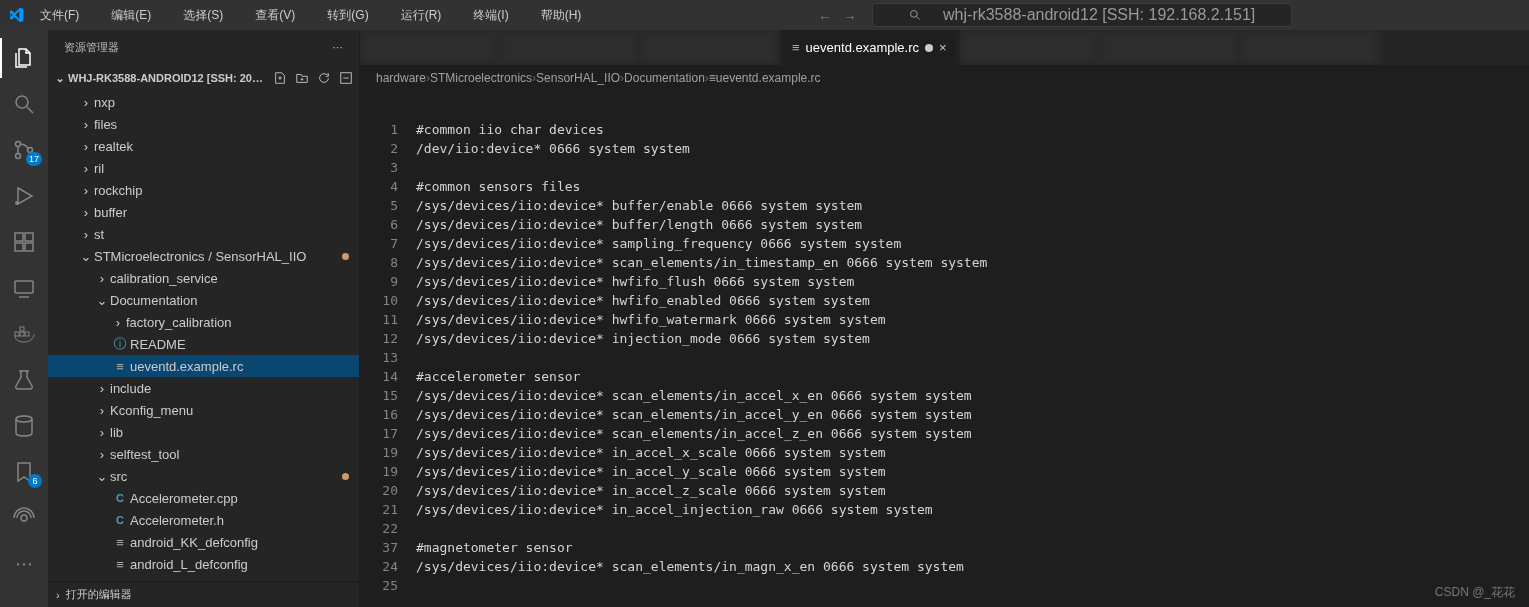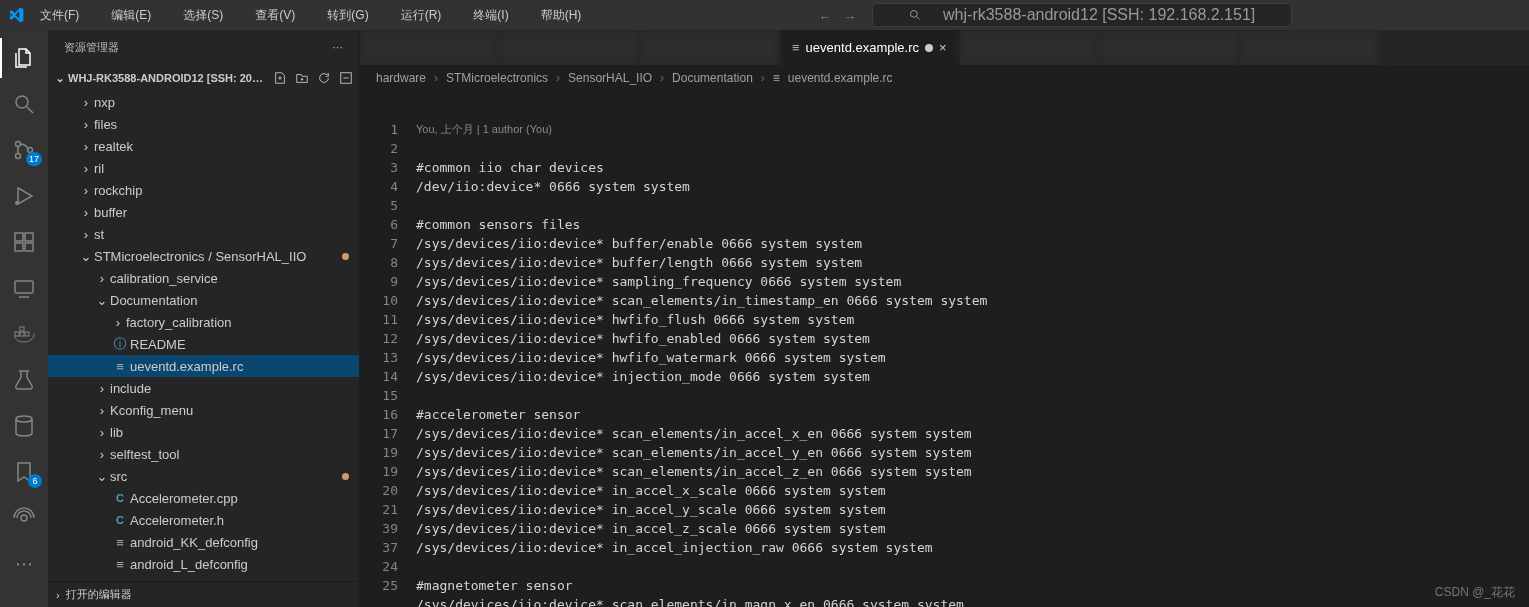--- a/index.html
+++ b/index.html
@@ -99,21 +99,21 @@
 .tab{
   display:flex; align-items:center; gap:6px; padding:0 12px;
   background:#2d2d2d; color:#969696; font-size:13px;
   border-right:1px solid #1e1e1e; min-width:140px;
 }
 .tab.active{background:#1e1e1e; color:#fff;}
 .tab .dirty{width:8px;height:8px;border-radius:50%;background:#ccc;}
 .tab.blurred{filter:blur(4px);background:#2d2d2d;}
 .tab .close{color:#ccc;}
 .breadcrumbs{
-  height:26px; display:flex; align-items:center; gap:8px; padding:0 16px;
+  height:26px; display:flex; align-items:center; padding:0 16px;
   background:#1e1e1e; color:#a0a0a0; font-size:12px;
 }
 .breadcrumbs .sep{color:#666;}
 .editor-body{flex:1; display:flex; overflow:hidden; padding-top:10px;}
 .gutter{
   width:56px; text-align:right; padding-right:18px; color:#858585;
   font-family:Consolas,monospace; font-size:13px; line-height:19px;
   user-select:none;
 }
 .code{
@@ -416,26 +416,25 @@
           <div>12</div>
           <div>13</div>
           <div>14</div>
           <div>15</div>
           <div>16</div>
           <div>17</div>
           <div>19</div>
           <div>19</div>
           <div>20</div>
           <div>21</div>
-          <div>39</div>
+          <div>22</div>
           <div>37</div>
           <div>24</div>
           <div>25</div>
       </div>
       <div class="code">
-<div class="codelens">You, 上个月 | 1 author (You)</div>
 <div>#common iio char devices</div><div>/dev/iio:device* 0666 system system</div><div>&nbsp;</div><div>#common sensors files</div><div>/sys/devices/iio:device* buffer/enable 0666 system system</div><div>/sys/devices/iio:device* buffer/length 0666 system system</div><div>/sys/devices/iio:device* sampling_frequency 0666 system system</div><div>/sys/devices/iio:device* scan_elements/in_timestamp_en 0666 system system</div><div>/sys/devices/iio:device* hwfifo_flush 0666 system system</div><div>/sys/devices/iio:device* hwfifo_enabled 0666 system system</div><div>/sys/devices/iio:device* hwfifo_watermark 0666 system system</div><div>/sys/devices/iio:device* injection_mode 0666 system system</div><div>&nbsp;</div><div>#accelerometer sensor</div><div>/sys/devices/iio:device* scan_elements/in_accel_x_en 0666 system system</div><div>/sys/devices/iio:device* scan_elements/in_accel_y_en 0666 system system</div><div>/sys/devices/iio:device* scan_elements/in_accel_z_en 0666 system system</div><div>/sys/devices/iio:device* in_accel_x_scale 0666 system system</div><div>/sys/devices/iio:device* in_accel_y_scale 0666 system system</div><div>/sys/devices/iio:device* in_accel_z_scale 0666 system system</div><div>/sys/devices/iio:device* in_accel_injection_raw 0666 system system</div><div>&nbsp;</div><div>#magnetometer sensor</div><div>/sys/devices/iio:device* scan_elements/in_magn_x_en 0666 system system</div>
       </div>
     </div>
   </div>
 </div>
 
 <div class="watermark">CSDN @_花花</div>
 
 </body></html>

